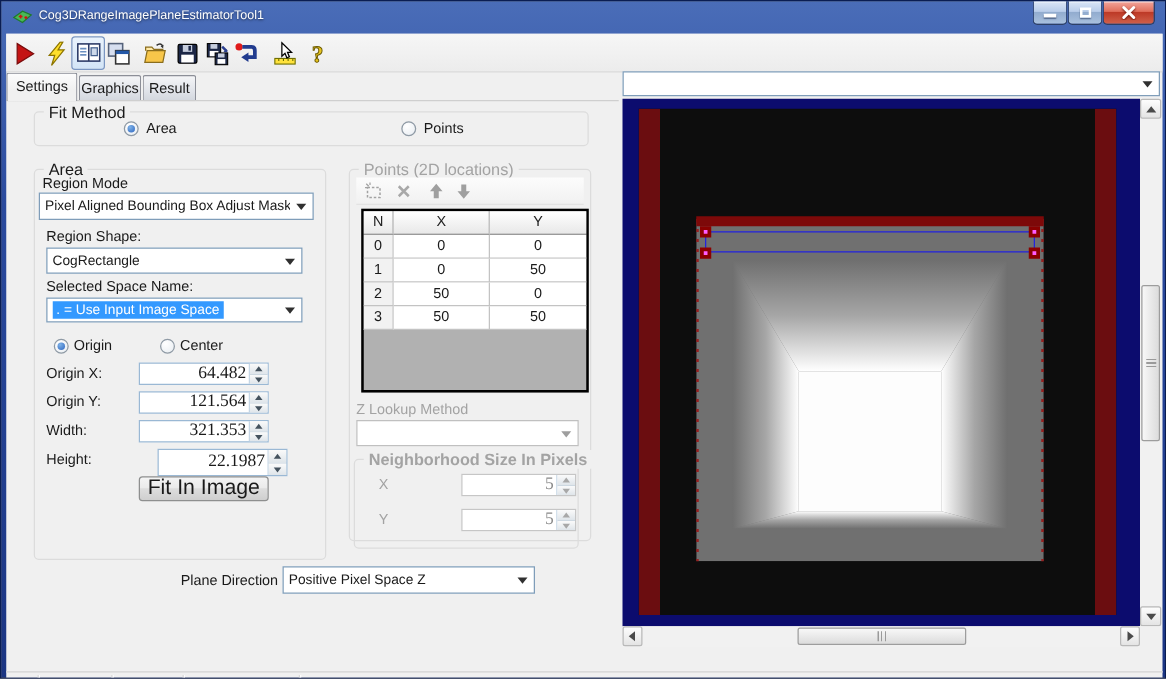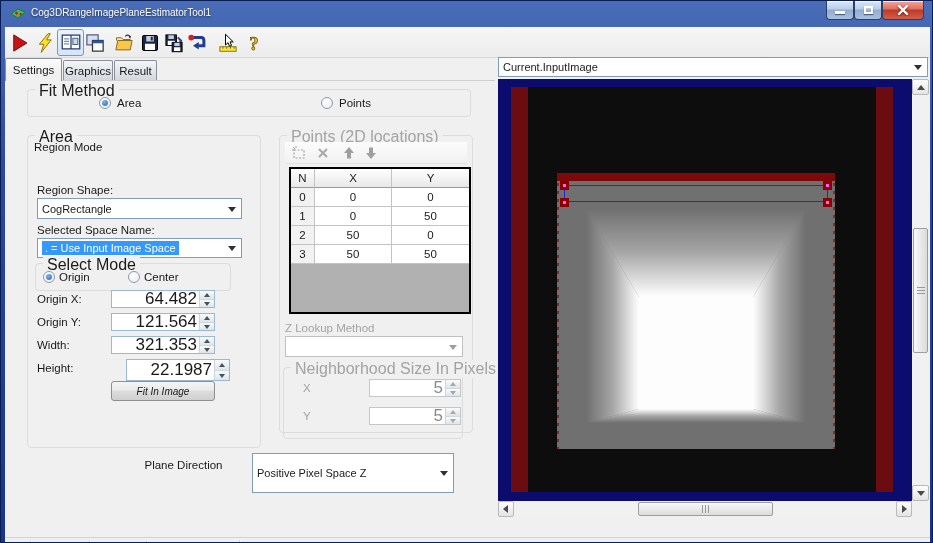--- a/index.html
+++ b/index.html
@@ -28,50 +28,50 @@
   .tool svg{width:20px;height:20px;display:block;}
   .tool-frame{position:absolute;top:28px;width:27px;height:27px;border:1px solid #7a96c2;border-radius:3px;background:linear-gradient(#eaf3fc,#d3e5f7);}
   
   .tab{position:absolute;display:flex;align-items:center;justify-content:center;font-size:11.5px;
     border:1px solid #8c8f98;border-bottom:none;border-radius:2px 2px 0 0;
     background:linear-gradient(#f4f5f7,#e0e3e9 60%,#d2d6dd);cursor:pointer;z-index:1;}
   .tab.active{background:linear-gradient(#fcfcfc,#f0f0f0 60%);z-index:3;}
   .tabline{position:absolute;left:4px;top:79px;width:490px;height:1px;background:#cfcfcf;z-index:2;}
   
   .group{position:absolute;border:1px solid #dcdcdc;border-radius:4px;}
-  .glabel{position:absolute;top:-8px;left:7px;background:#f0f0f0;padding:0 4px;font-size:16px;white-space:nowrap;}
+  .glabel{position:absolute;top:-8px;left:7px;background:#f0f0f0;padding:0 4px;font-size:13px;white-space:nowrap;}
   .dis{color:#a3a3a3;}
   .lbl{position:absolute;white-space:nowrap;font-size:11.5px;}
   
   .radio{position:absolute;width:12px;height:12px;border-radius:50%;border:1px solid #8f9aa5;background:radial-gradient(circle at 35% 30%,#fff,#e7ecf1);cursor:pointer;}
   .radio.checked::after{content:"";position:absolute;inset:2px;border-radius:50%;background:radial-gradient(circle at 35% 30%,#7db2e8,#2f66c0);}
   
   .combo{position:absolute;background:#fff;border:1px solid #7f9db9;cursor:pointer;}
   .combo .txt{position:absolute;left:4px;right:18px;top:0;bottom:0;display:flex;align-items:center;font-size:11px;white-space:nowrap;overflow:hidden;}
   .combo .arrow{position:absolute;right:5px;top:50%;margin-top:-2px;width:0;height:0;border-left:4px solid transparent;border-right:4px solid transparent;border-top:5px solid #303030;}
   .combo.grayed{border-color:#c0c0c0;}
   .combo.grayed .arrow{border-top-color:#9e9e9e;}
   .sel-hl{background:#3399ff;color:#fff;padding:1px 3px;}
   
   .num{position:absolute;background:#fff;border:1px solid #9ab8d4;}
-  .num .val{position:absolute;left:2px;right:17px;top:0;bottom:0;display:flex;align-items:center;justify-content:flex-end;font-size:17px;}
+  .num .val{position:absolute;left:2px;right:17px;top:0;bottom:0;display:flex;align-items:center;justify-content:flex-end;font-size:14px;font-family:Liberation Serif, serif;}
   .num .spin{position:absolute;right:0;top:0;bottom:0;width:15px;border-left:1px solid #c5d6e5;display:flex;flex-direction:column;cursor:pointer;}
   .num .spin i{flex:1;position:relative;background:linear-gradient(#fafafa,#dfe5ea);border-bottom:1px solid #cdd8e1;}
   .num .spin i:last-child{border-bottom:none;}
   .num .spin i::after{content:"";position:absolute;left:50%;top:50%;margin-left:-3px;width:0;height:0;border-left:3px solid transparent;border-right:3px solid transparent;}
   .num .spin i.up::after{margin-top:-2px;border-bottom:4px solid #44525e;}
   .num .spin i.dn::after{margin-top:-1px;border-top:4px solid #44525e;}
   .num.grayed{border-color:#c6c6c6;}
   .num.grayed .val{color:#8a8a8a;}
   .num.grayed .spin i.up::after{border-bottom-color:#a8a8a8;}
   .num.grayed .spin i.dn::after{border-top-color:#a8a8a8;}
   
-  .btn{position:absolute;display:flex;align-items:center;justify-content:center;font-size:10px;
+  .btn{position:absolute;display:flex;align-items:flex-end;justify-content:center;font-size:17px;
     border:1px solid #8e8f8f;border-radius:3px;cursor:pointer;
-    background:linear-gradient(#f4f4f4,#ebebeb 45%,#dddddd 50%,#cfcfcf 100%);font-style:italic;}
+    background:linear-gradient(#f4f4f4,#ebebeb 45%,#dddddd 50%,#cfcfcf 100%);}
   
   .ptoolbar{position:absolute;background:linear-gradient(#fcfcfc,#f1f1f1);border-bottom:1px solid #e3e3e3;}
   .ptool{position:absolute;top:3px;width:16px;height:16px;}
   .ptool svg{width:16px;height:16px;display:block;}
   .ptable{position:absolute;border:2px solid #000;background:#b1b1b1;}
   .prow{display:flex;height:19px;}
   .pcell{border-right:1px solid #c3c3c3;border-bottom:1px solid #c3c3c3;display:flex;align-items:center;justify-content:center;font-size:11.5px;background:#fff;cursor:default;}
   .phead .pcell{background:linear-gradient(#ffffff,#e8e8e8);border-bottom:1px solid #9a9a9a;color:#222;}
   .pcell.rowhdr{background:#f2f2f2;}
   .cN{width:24px;} .cX{width:77px;} .cY{width:77px;border-right:none;}
@@ -223,36 +223,37 @@
   </div>
   <span class="radio checked" style="left:98px;top:96px;"></span>
   <span class="lbl" style="left:116px;top:96px;">Area</span>
   <span class="radio" style="left:320px;top:96px;"></span>
   <span class="lbl" style="left:338px;top:96px;">Points</span>
 
   <div class="group" style="left:26px;top:134px;width:234px;height:313px;">
     <span class="glabel">Area</span>
   </div>
   <span class="lbl" style="left:33px;top:140px;">Region Mode</span>
+  <div class="combo" style="left:30px;top:153px;width:220px;height:22px;">
+    <span class="txt">Pixel Aligned Bounding Box Adjust Mask</span>
+    <span class="arrow"></span>
+  </div>
   <span class="lbl" style="left:36px;top:183px;">Region Shape:</span>
   <div class="combo" style="left:36px;top:197px;width:205px;height:21px;">
     <span class="txt">CogRectangle</span>
     <span class="arrow"></span>
   </div>
   <span class="lbl" style="left:36px;top:223px;text-align:right;">Selected Space Name:</span>
   <div class="combo" style="left:36px;top:237px;width:205px;height:20px;">
     <span class="txt">
         <span class="sel-hl">. = Use Input Image Space</span>
       </span>
     <span class="arrow"></span>
   </div>
 
-  <div class="group" style="left:34px;top:262px;width:196px;height:28px;">
-    <span class="glabel">Select Mode</span>
-  </div>
   <span class="radio checked" style="left:42px;top:270px;"></span>
   <span class="lbl" style="left:58px;top:270px;">Origin</span>
   <span class="radio" style="left:127px;top:270px;"></span>
   <span class="lbl" style="left:143px;top:270px;">Center</span>
 
   <span class="lbl" style="left:36px;top:292px;">Origin X:</span>
   <div class="num" style="left:110px;top:289px;width:104px;height:18px;">
     <span class="val">64.482</span>
     <span class="spin">
         <i class="up"></i>
@@ -339,48 +340,47 @@
       <span class="pcell cX">50</span>
       <span class="pcell cY">50</span>
     </div>
   </div>
 
   <span class="lbl dis" style="left:284px;top:321px;">Z Lookup Method</span>
   <div class="combo grayed" style="left:284px;top:335px;width:178px;height:21px;">
     <span class="arrow"></span>
   </div>
 
-  <div class="group" style="left:282px;top:366px;width:180px;height:72px;">
+  <div class="group" style="left:282px;top:366px;width:180px;height:72px;font-weight:bold;">
     <span class="glabel dis">Neighborhood Size In Pixels</span>
   </div>
   <span class="lbl dis" style="left:302px;top:381px;">X</span>
   <div class="num grayed" style="left:368px;top:378px;width:92px;height:18px;">
     <span class="val">5</span>
     <span class="spin">
         <i class="up"></i>
         <i class="dn"></i>
       </span>
   </div>
   <span class="lbl dis" style="left:302px;top:409px;">Y</span>
   <div class="num grayed" style="left:368px;top:406px;width:92px;height:18px;">
     <span class="val">5</span>
     <span class="spin">
         <i class="up"></i>
         <i class="dn"></i>
       </span>
   </div>
 
   <span class="lbl" style="left:130px;top:458px;width:105px;text-align:center;">Plane Direction</span>
-  <div class="combo" style="left:251px;top:452px;width:202px;height:40px;">
+  <div class="combo" style="left:225px;top:452px;width:202px;height:22px;">
     <span class="txt">Positive Pixel Space Z</span>
     <span class="arrow"></span>
   </div>
 
   <div class="combo" style="left:497px;top:56px;width:430px;height:20px;">
-    <span class="txt">Current.InputImage</span>
     <span class="arrow"></span>
   </div>
 
   <div class="viewport" style="left:497px;top:78px;width:414px;height:422px;">
     <div class="img-inner" style="left:13px;top:8px;width:382px;height:405px;">
       <div class="stripe" style="left:0;"></div>
       <div class="stripe" style="left:365px;"></div>
       <div class="graysq" style="left:46px;top:88px;width:278px;height:274px;">
         <svg width="278" height="274" viewBox="0 0 278 274">
           <defs>

